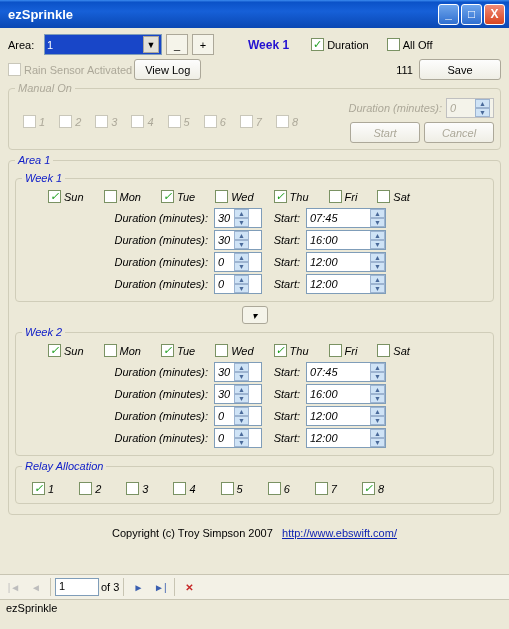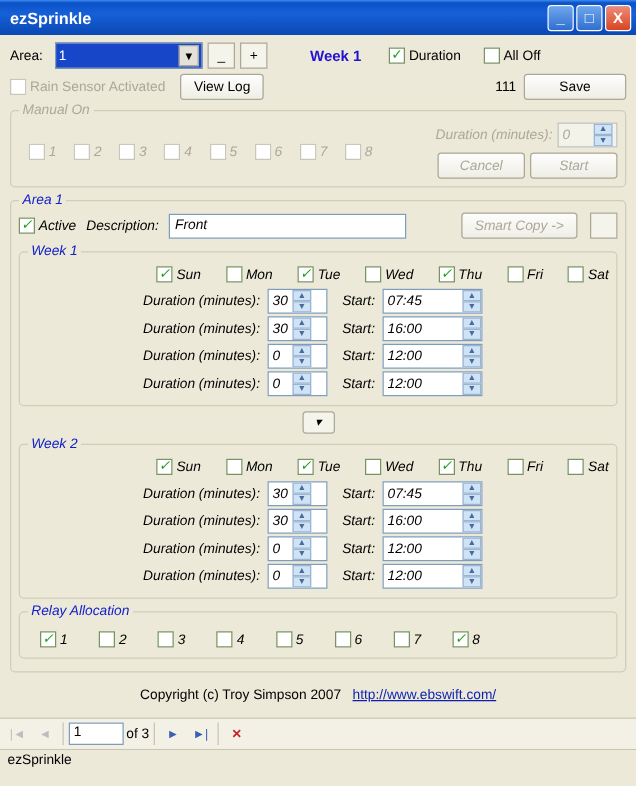--- a/index.html
+++ b/index.html
@@ -56,38 +56,38 @@
   fieldset.manual { color:#aca899;}
   .manual-top { display:flex; align-items:center; justify-content:space-between;}
   .manual-chks { display:flex; gap:14px; padding:6px 0 4px 8px;}
   .manual-right { display:flex; flex-direction:column; align-items:flex-end; gap:4px;}
   .num-input { width:48px;height:20px;border:1px solid #c0c0c0;background:#f4f3ea;display:flex;align-items:center;padding:0 3px;color:#aca899;justify-content:space-between;}
   .spin { width:15px; display:flex; flex-direction:column;}
   .spin div{height:9px;border:1px solid #9db4d1;background:#cfe3f6;font-size:7px;line-height:1;display:flex;align-items:center;justify-content:center;color:#4a6a9a;}
   .text-input { border:1px solid #7f9db9;background:#fff;height:20px;padding:2px 4px;}
   .desc-input{ width:190px;}
   .area1-row{ display:flex; align-items:center; gap:8px;}
-  .days-row { display:flex; gap:20px; padding:2px 0 4px 26px;justify-content:flex-end;}
+  .days-row { display:flex; gap:20px; padding:2px 0 4px 26px;}
   .dur-row { display:flex; align-items:center; gap:6px; padding:1px 0 1px 86px;}
   .dur-label { width:100px; text-align:right;}
   .dur-input { width:48px;height:20px;border:1px solid #7f9db9;background:#fff;display:flex;align-items:center;justify-content:space-between;padding:0 12px 0 3px;}
   .time-input { width:80px;height:20px;border:1px solid #7f9db9;background:#fff;display:flex;align-items:center;justify-content:space-between;padding:0 0 0 3px;}
   .start-label{ width:28px; text-align:right; margin-left:4px;}
   .collapse-btn { width:26px;height:18px;border:1px solid #aca899;background:#f5f4ea;border-radius:3px;display:flex;align-items:center;justify-content:center;font-size:10px;margin:0 auto;}
   .relay-row { display:flex; gap:25px; padding:6px 0 2px 10px;}
   .copyright { text-align:center; padding:8px 0 4px 0;}
   .copyright a{ color:#0b1fb1; text-decoration:underline;}
   .navbar { height:25px; background:#f3f1e6; border-top:1px solid #c8c5b3; display:flex; align-items:center; gap:2px; padding:0 4px; position:absolute; bottom:0; left:0; right:0;}
   .navbar .nbtn{ width:20px;height:18px;display:flex;align-items:center;justify-content:center;font-size:10px;color:#3a5fb0;}
   .navbar .nbtn.disabled{color:#bdbdbd;}
   .navbar .pagebox{border:1px solid #7f9db9;background:#fff;width:44px;height:18px;padding:1px 3px;}
   .navbar .sep{width:1px;height:18px;background:#c8c5b3;margin:0 2px;}
   .status { height:20px;border-top:1px solid #c8c5b3; padding:2px 6px; background:#ece9d8;}
   .right-col{ margin-left:auto; display:flex; align-items:center; gap:10px;}
-  .sensor-row{ display:flex; align-items:center; gap:12px; margin-bottom:2px;}
+  .sensor-row{ display:flex; align-items:center; gap:2px; margin-bottom:2px;}
   .sensor-row .right-col{gap:6px;}
   .area1 > .area1-row{ margin-bottom:4px;}
 </style>
 </head>
 <body>
 
 <div class="titlebar">
   <span class="title">ezSprinkle</span>
   <span class="winbtn minbtn">_</span>
   <span class="winbtn maxbtn">□</span>
@@ -169,41 +169,29 @@
           <span>Duration (minutes):</span>
           <div class="num-input">
             <span>0</span>
             <span class="spin">
                 <div>▲</div>
                 <div>▼</div>
               </span>
           </div>
         </div>
         <div class="row">
+          <span class="btn disabled" style="width:70px">Start</span>
           <span class="btn disabled" style="width:70px">Cancel</span>
-          <span class="btn disabled" style="width:70px">Start</span>
         </div>
       </div>
     </div>
   </fieldset>
 
   <fieldset class="area1">
     <legend>Area 1</legend>
-    <div class="area1-row">
-      <label class="chk">
-        <span class="chkbox checked"></span>
-        <span>Active</span>
-      </label>
-      <span>Description:</span>
-      <div class="text-input desc-input">Front</div>
-      <div class="right-col">
-        <span class="btn disabled">Smart Copy -&gt;</span>
-        <span class="sq-btn"></span>
-      </div>
-    </div>
 
     <fieldset>
       <legend>Week 1</legend>
       <div class="days-row" id="week1-days">
           <label class="chk">
             <span class="chkbox checked"></span>
             <span>Sun</span>
           </label>
           <label class="chk">
             <span class="chkbox "></span>

